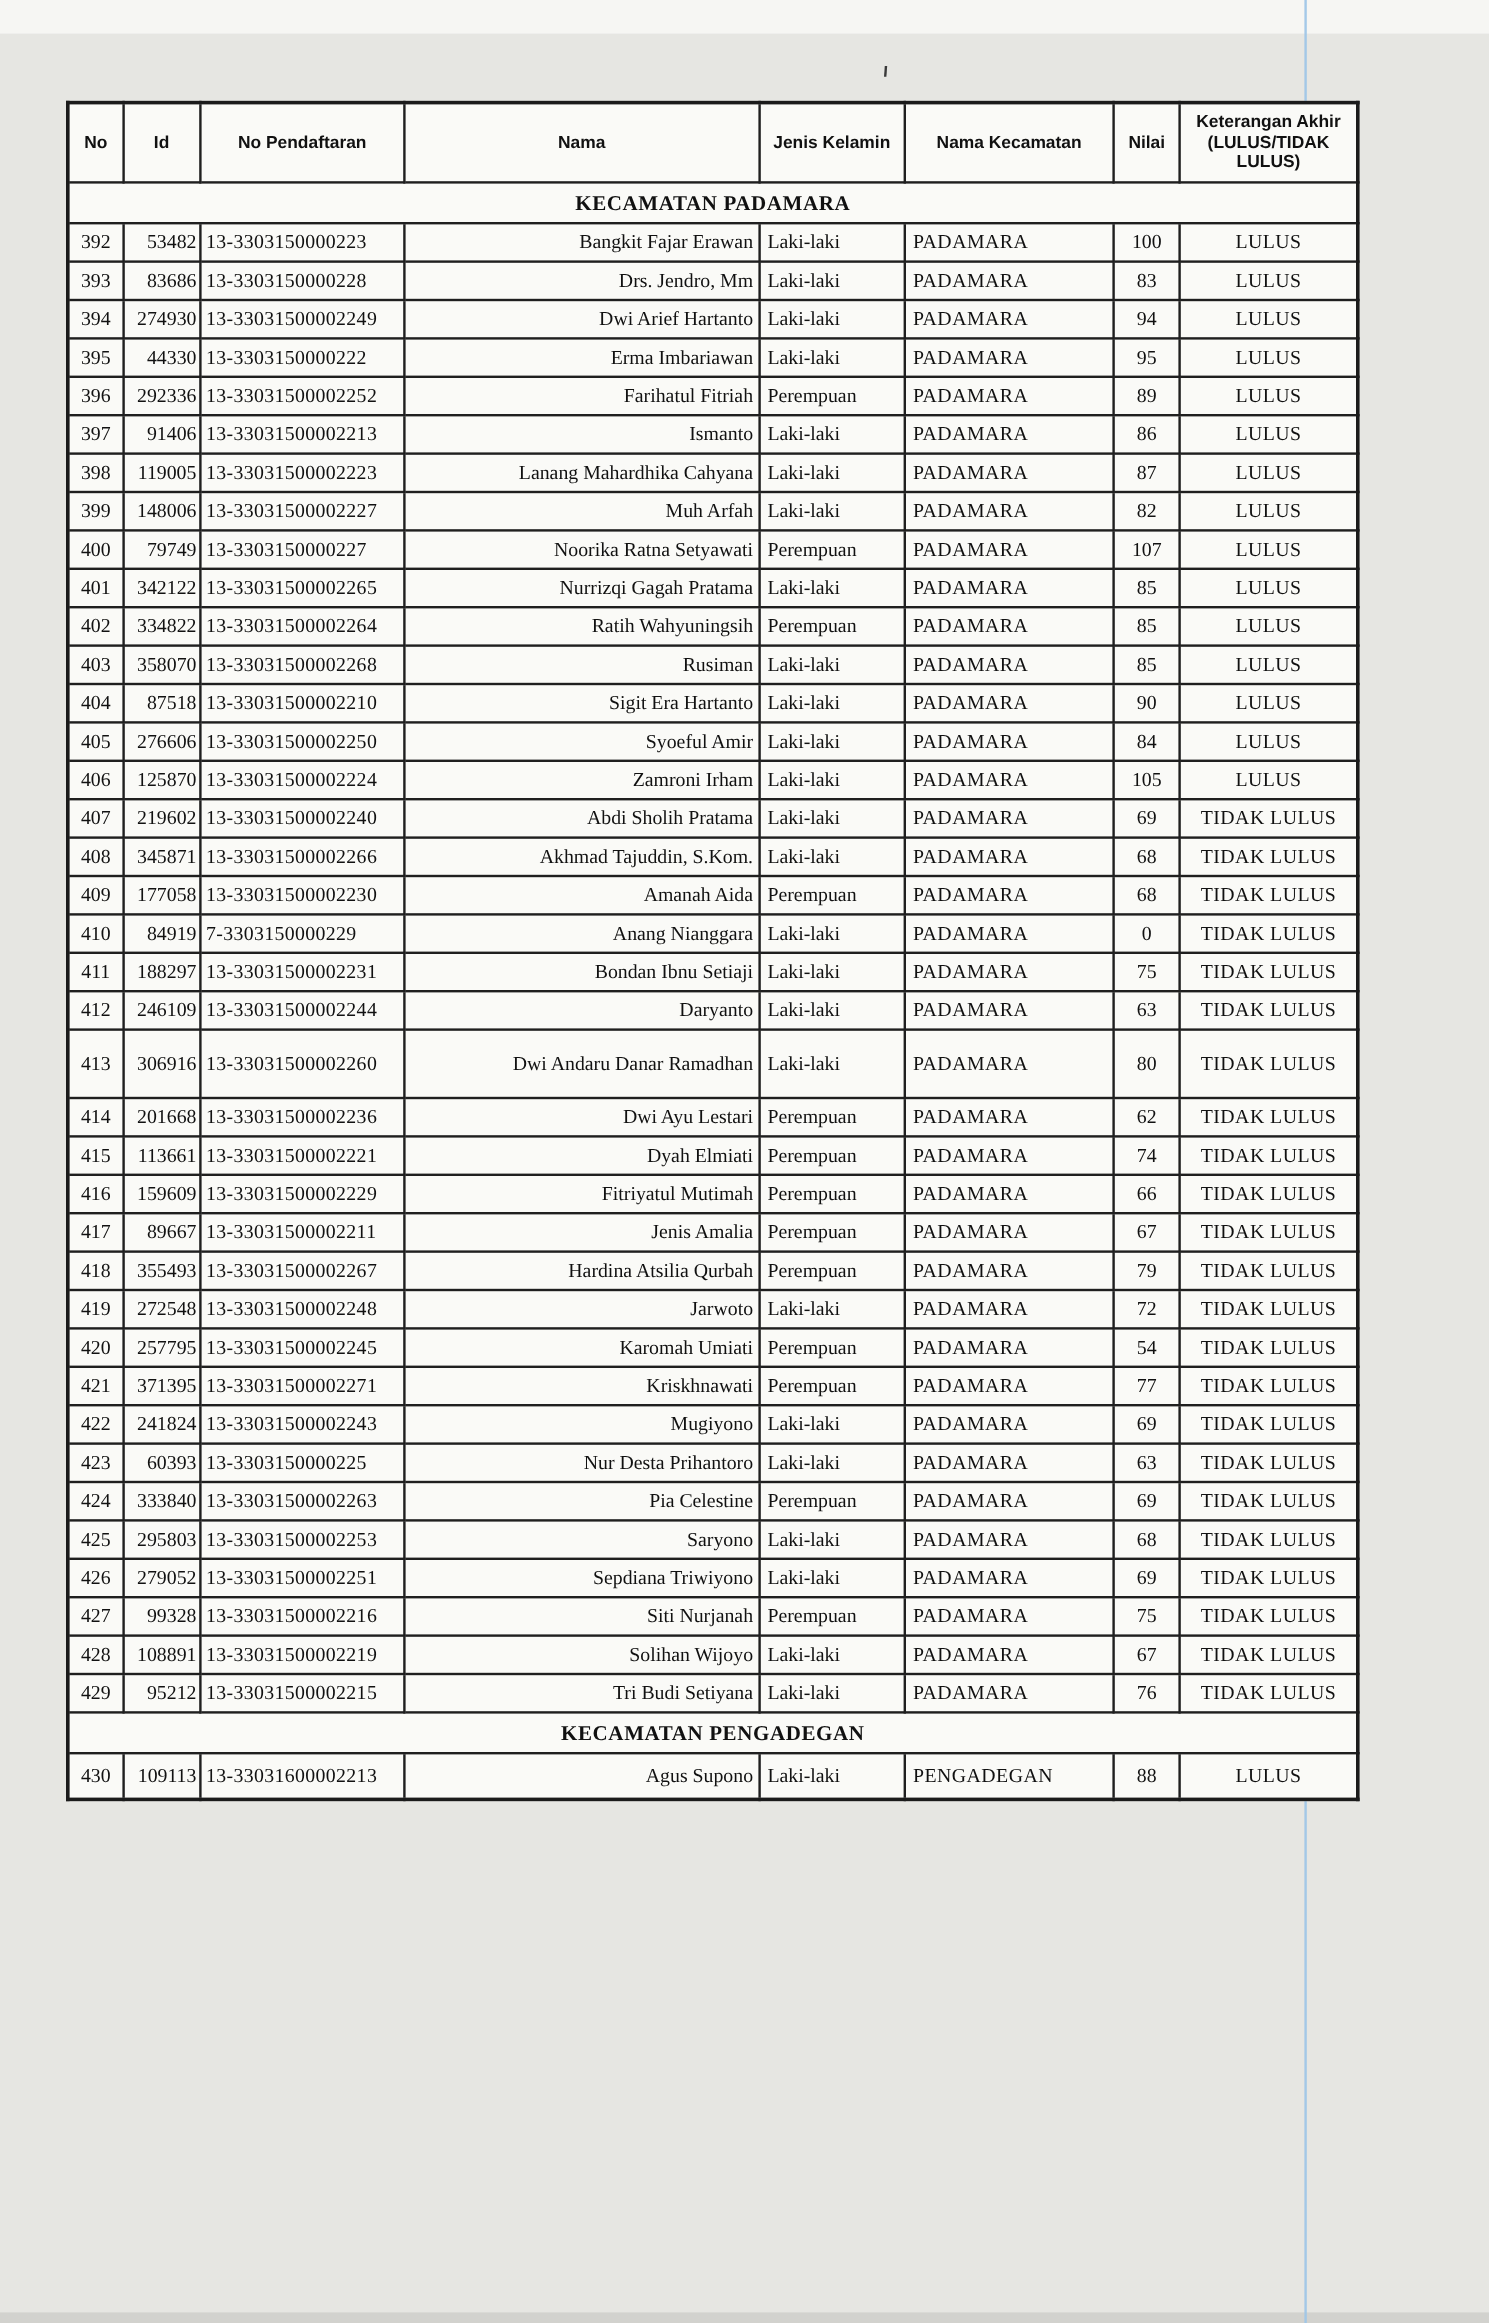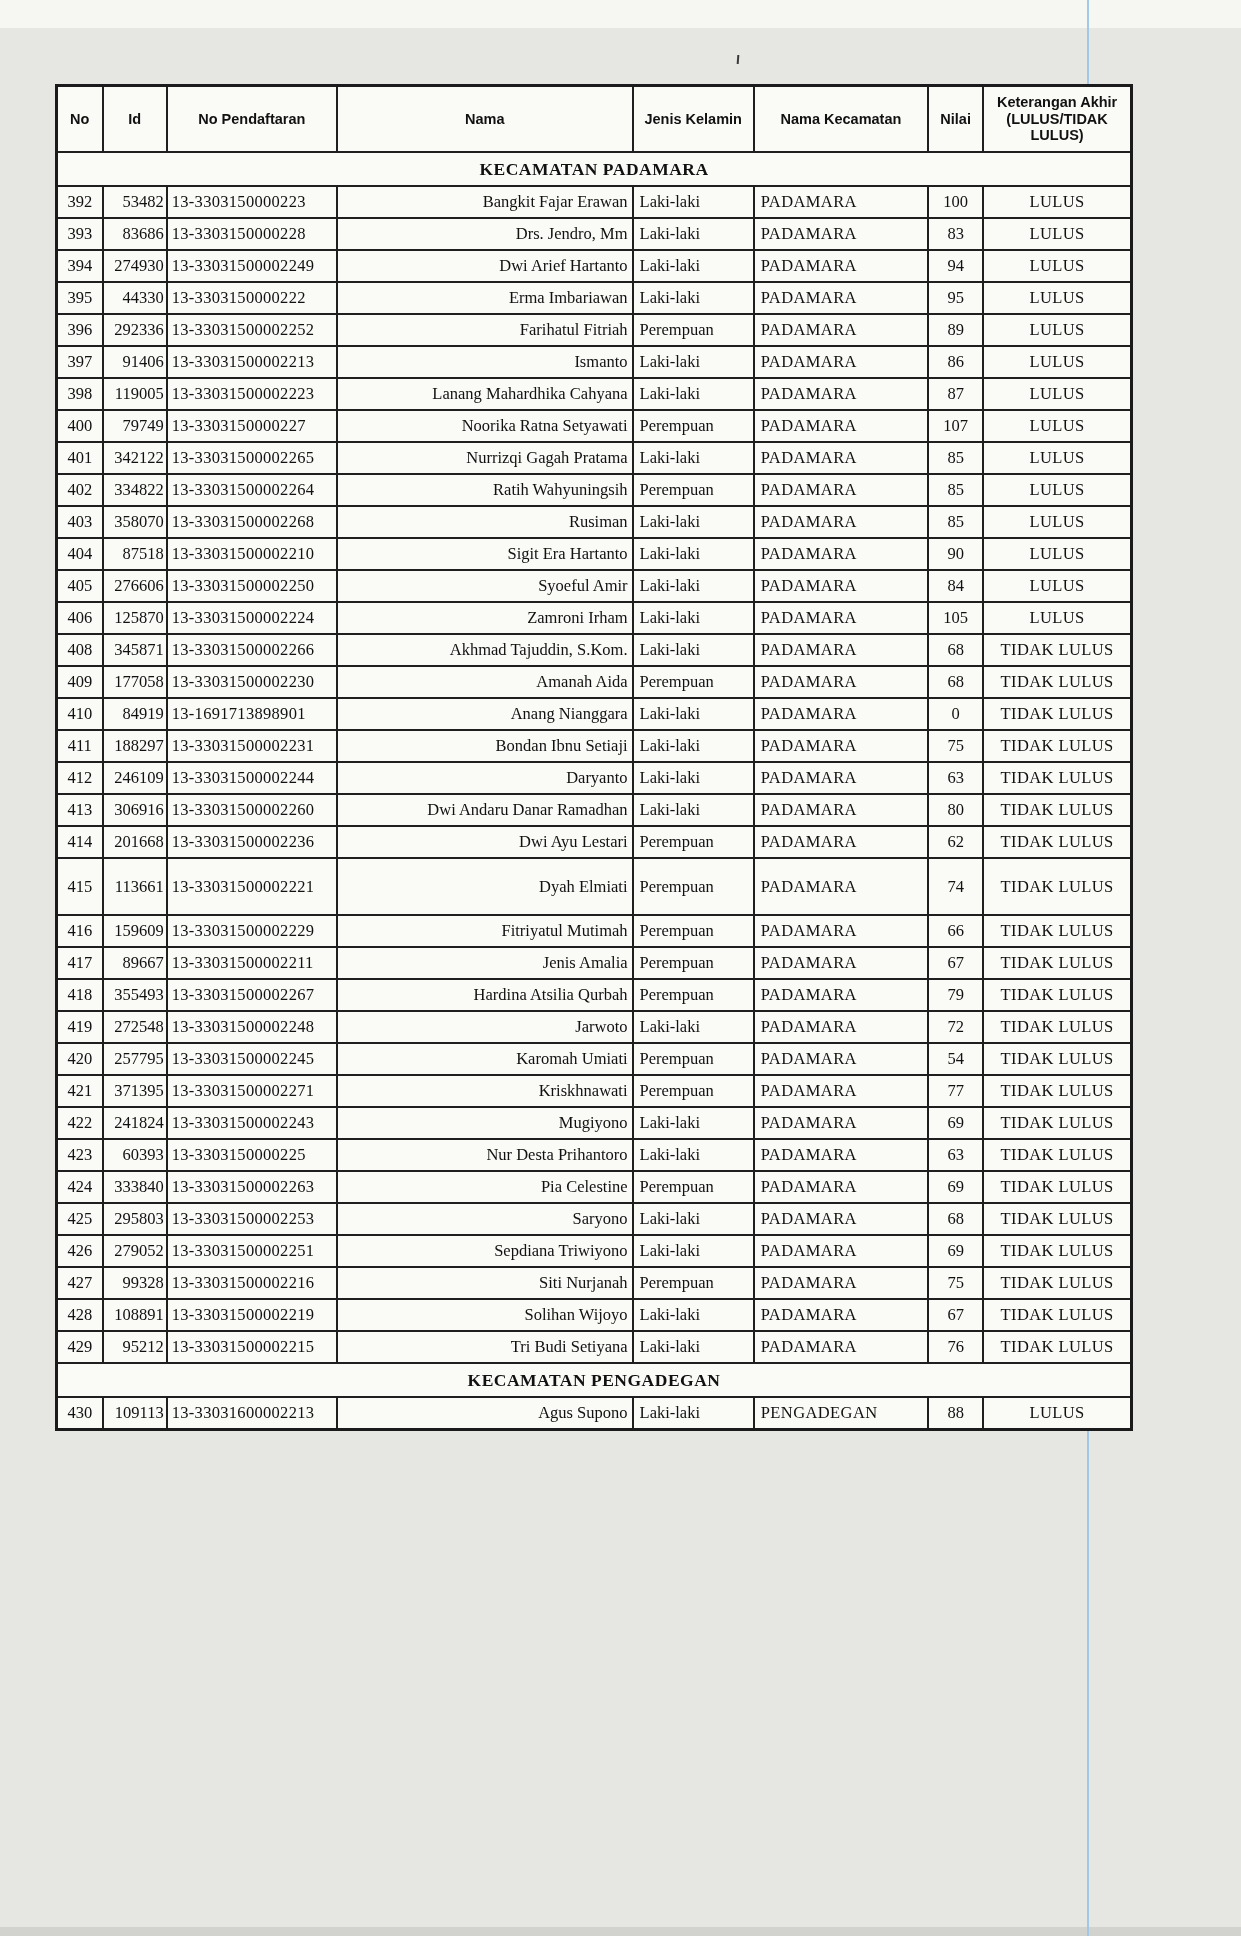--- a/index.html
+++ b/index.html
@@ -202,20 +202,30 @@
           <td class="col-no">398</td>
           <td class="col-id">119005</td>
           <td class="col-no_pendaftaran">13-33031500002223</td>
           <td class="col-nama">Lanang Mahardhika Cahyana</td>
           <td class="col-jenis_kelamin">Laki-laki</td>
           <td class="col-nama_kecamatan">PADAMARA</td>
           <td class="col-nilai">87</td>
           <td class="col-keterangan">LULUS</td>
         </tr>
         <tr class="data-row">
+          <td class="col-no">399</td>
+          <td class="col-id">148006</td>
+          <td class="col-no_pendaftaran">13-33031500002227</td>
+          <td class="col-nama">Muh Arfah</td>
+          <td class="col-jenis_kelamin">Laki-laki</td>
+          <td class="col-nama_kecamatan">PADAMARA</td>
+          <td class="col-nilai">82</td>
+          <td class="col-keterangan">LULUS</td>
+        </tr>
+        <tr class="data-row">
           <td class="col-no">400</td>
           <td class="col-id">79749</td>
           <td class="col-no_pendaftaran">13-3303150000227</td>
           <td class="col-nama">Noorika Ratna Setyawati</td>
           <td class="col-jenis_kelamin">Perempuan</td>
           <td class="col-nama_kecamatan">PADAMARA</td>
           <td class="col-nilai">107</td>
           <td class="col-keterangan">LULUS</td>
         </tr>
         <tr class="data-row">
@@ -272,20 +282,30 @@
           <td class="col-no">406</td>
           <td class="col-id">125870</td>
           <td class="col-no_pendaftaran">13-33031500002224</td>
           <td class="col-nama">Zamroni Irham</td>
           <td class="col-jenis_kelamin">Laki-laki</td>
           <td class="col-nama_kecamatan">PADAMARA</td>
           <td class="col-nilai">105</td>
           <td class="col-keterangan">LULUS</td>
         </tr>
         <tr class="data-row">
+          <td class="col-no">407</td>
+          <td class="col-id">219602</td>
+          <td class="col-no_pendaftaran">13-33031500002240</td>
+          <td class="col-nama">Abdi Sholih Pratama</td>
+          <td class="col-jenis_kelamin">Laki-laki</td>
+          <td class="col-nama_kecamatan">PADAMARA</td>
+          <td class="col-nilai">69</td>
+          <td class="col-keterangan">TIDAK LULUS</td>
+        </tr>
+        <tr class="data-row">
           <td class="col-no">408</td>
           <td class="col-id">345871</td>
           <td class="col-no_pendaftaran">13-33031500002266</td>
           <td class="col-nama">Akhmad Tajuddin, S.Kom.</td>
           <td class="col-jenis_kelamin">Laki-laki</td>
           <td class="col-nama_kecamatan">PADAMARA</td>
           <td class="col-nilai">68</td>
           <td class="col-keterangan">TIDAK LULUS</td>
         </tr>
         <tr class="data-row">
@@ -294,21 +314,21 @@
           <td class="col-no_pendaftaran">13-33031500002230</td>
           <td class="col-nama">Amanah Aida</td>
           <td class="col-jenis_kelamin">Perempuan</td>
           <td class="col-nama_kecamatan">PADAMARA</td>
           <td class="col-nilai">68</td>
           <td class="col-keterangan">TIDAK LULUS</td>
         </tr>
         <tr class="data-row">
           <td class="col-no">410</td>
           <td class="col-id">84919</td>
-          <td class="col-no_pendaftaran">13-1691713898901</td>
+          <td class="col-no_pendaftaran">7-3303150000229</td>
           <td class="col-nama">Anang Nianggara</td>
           <td class="col-jenis_kelamin">Laki-laki</td>
           <td class="col-nama_kecamatan">PADAMARA</td>
           <td class="col-nilai">0</td>
           <td class="col-keterangan">TIDAK LULUS</td>
         </tr>
         <tr class="data-row">
           <td class="col-no">411</td>
           <td class="col-id">188297</td>
           <td class="col-no_pendaftaran">13-33031500002231</td>

